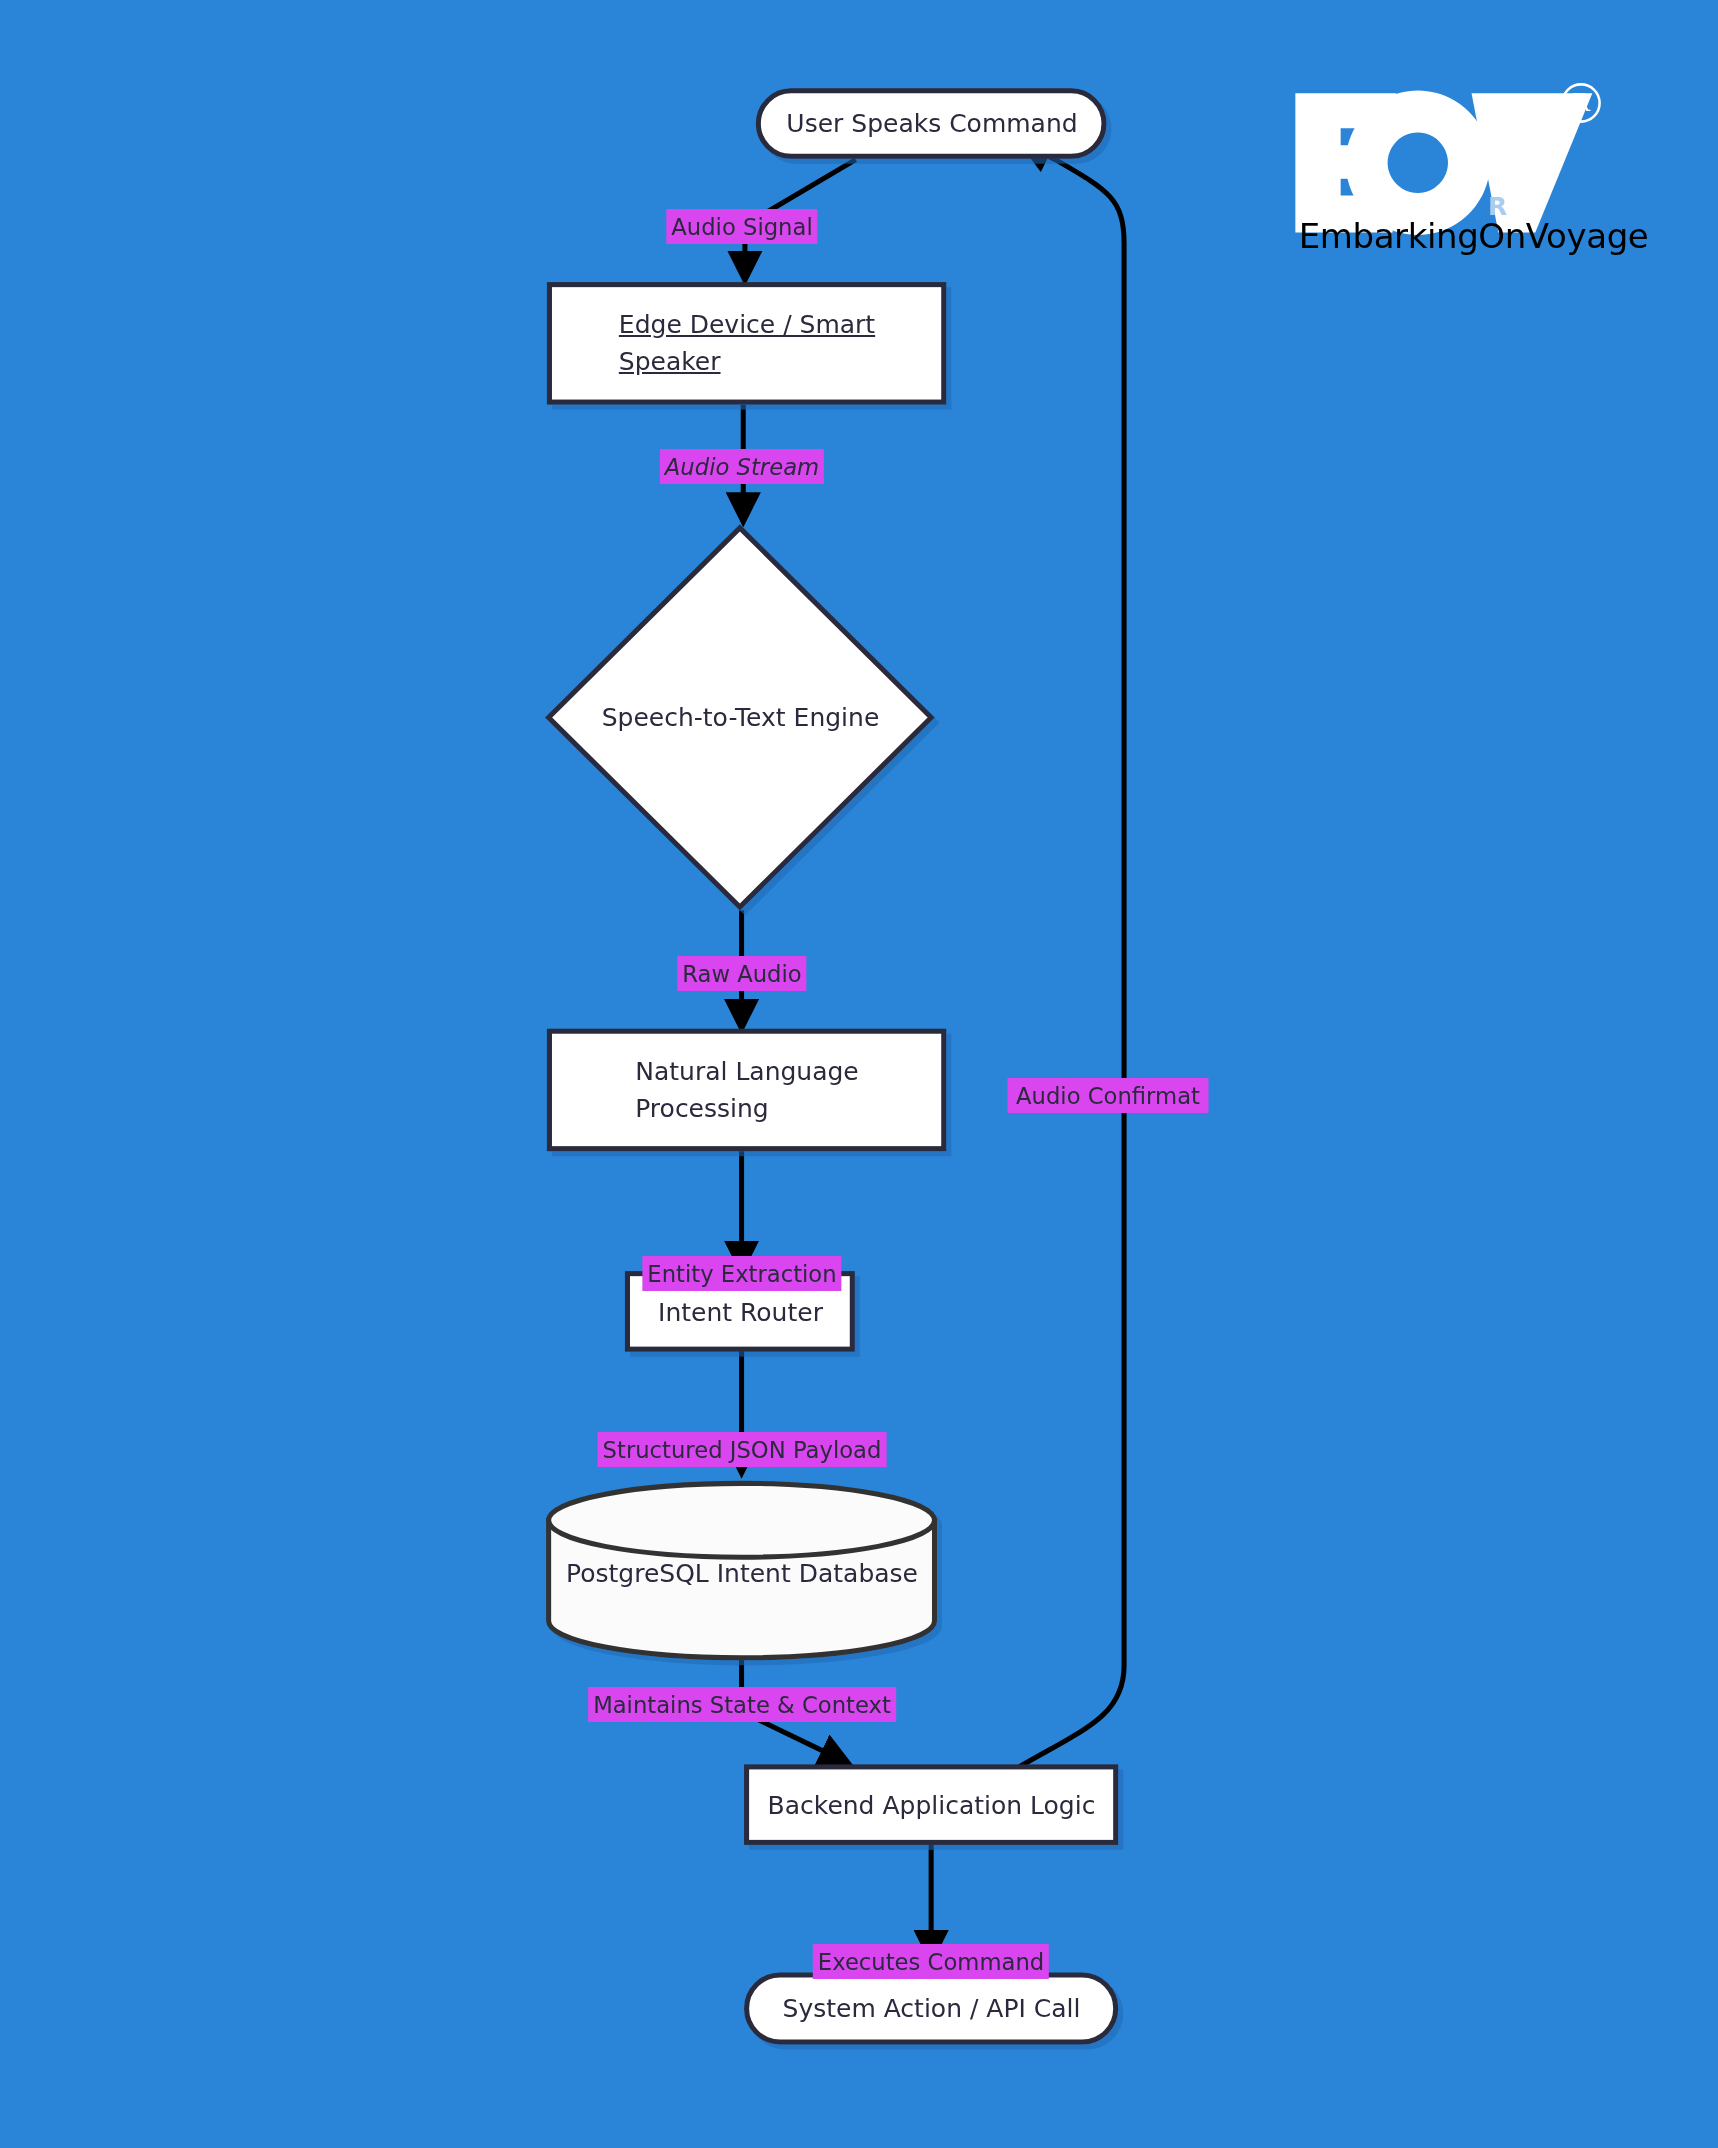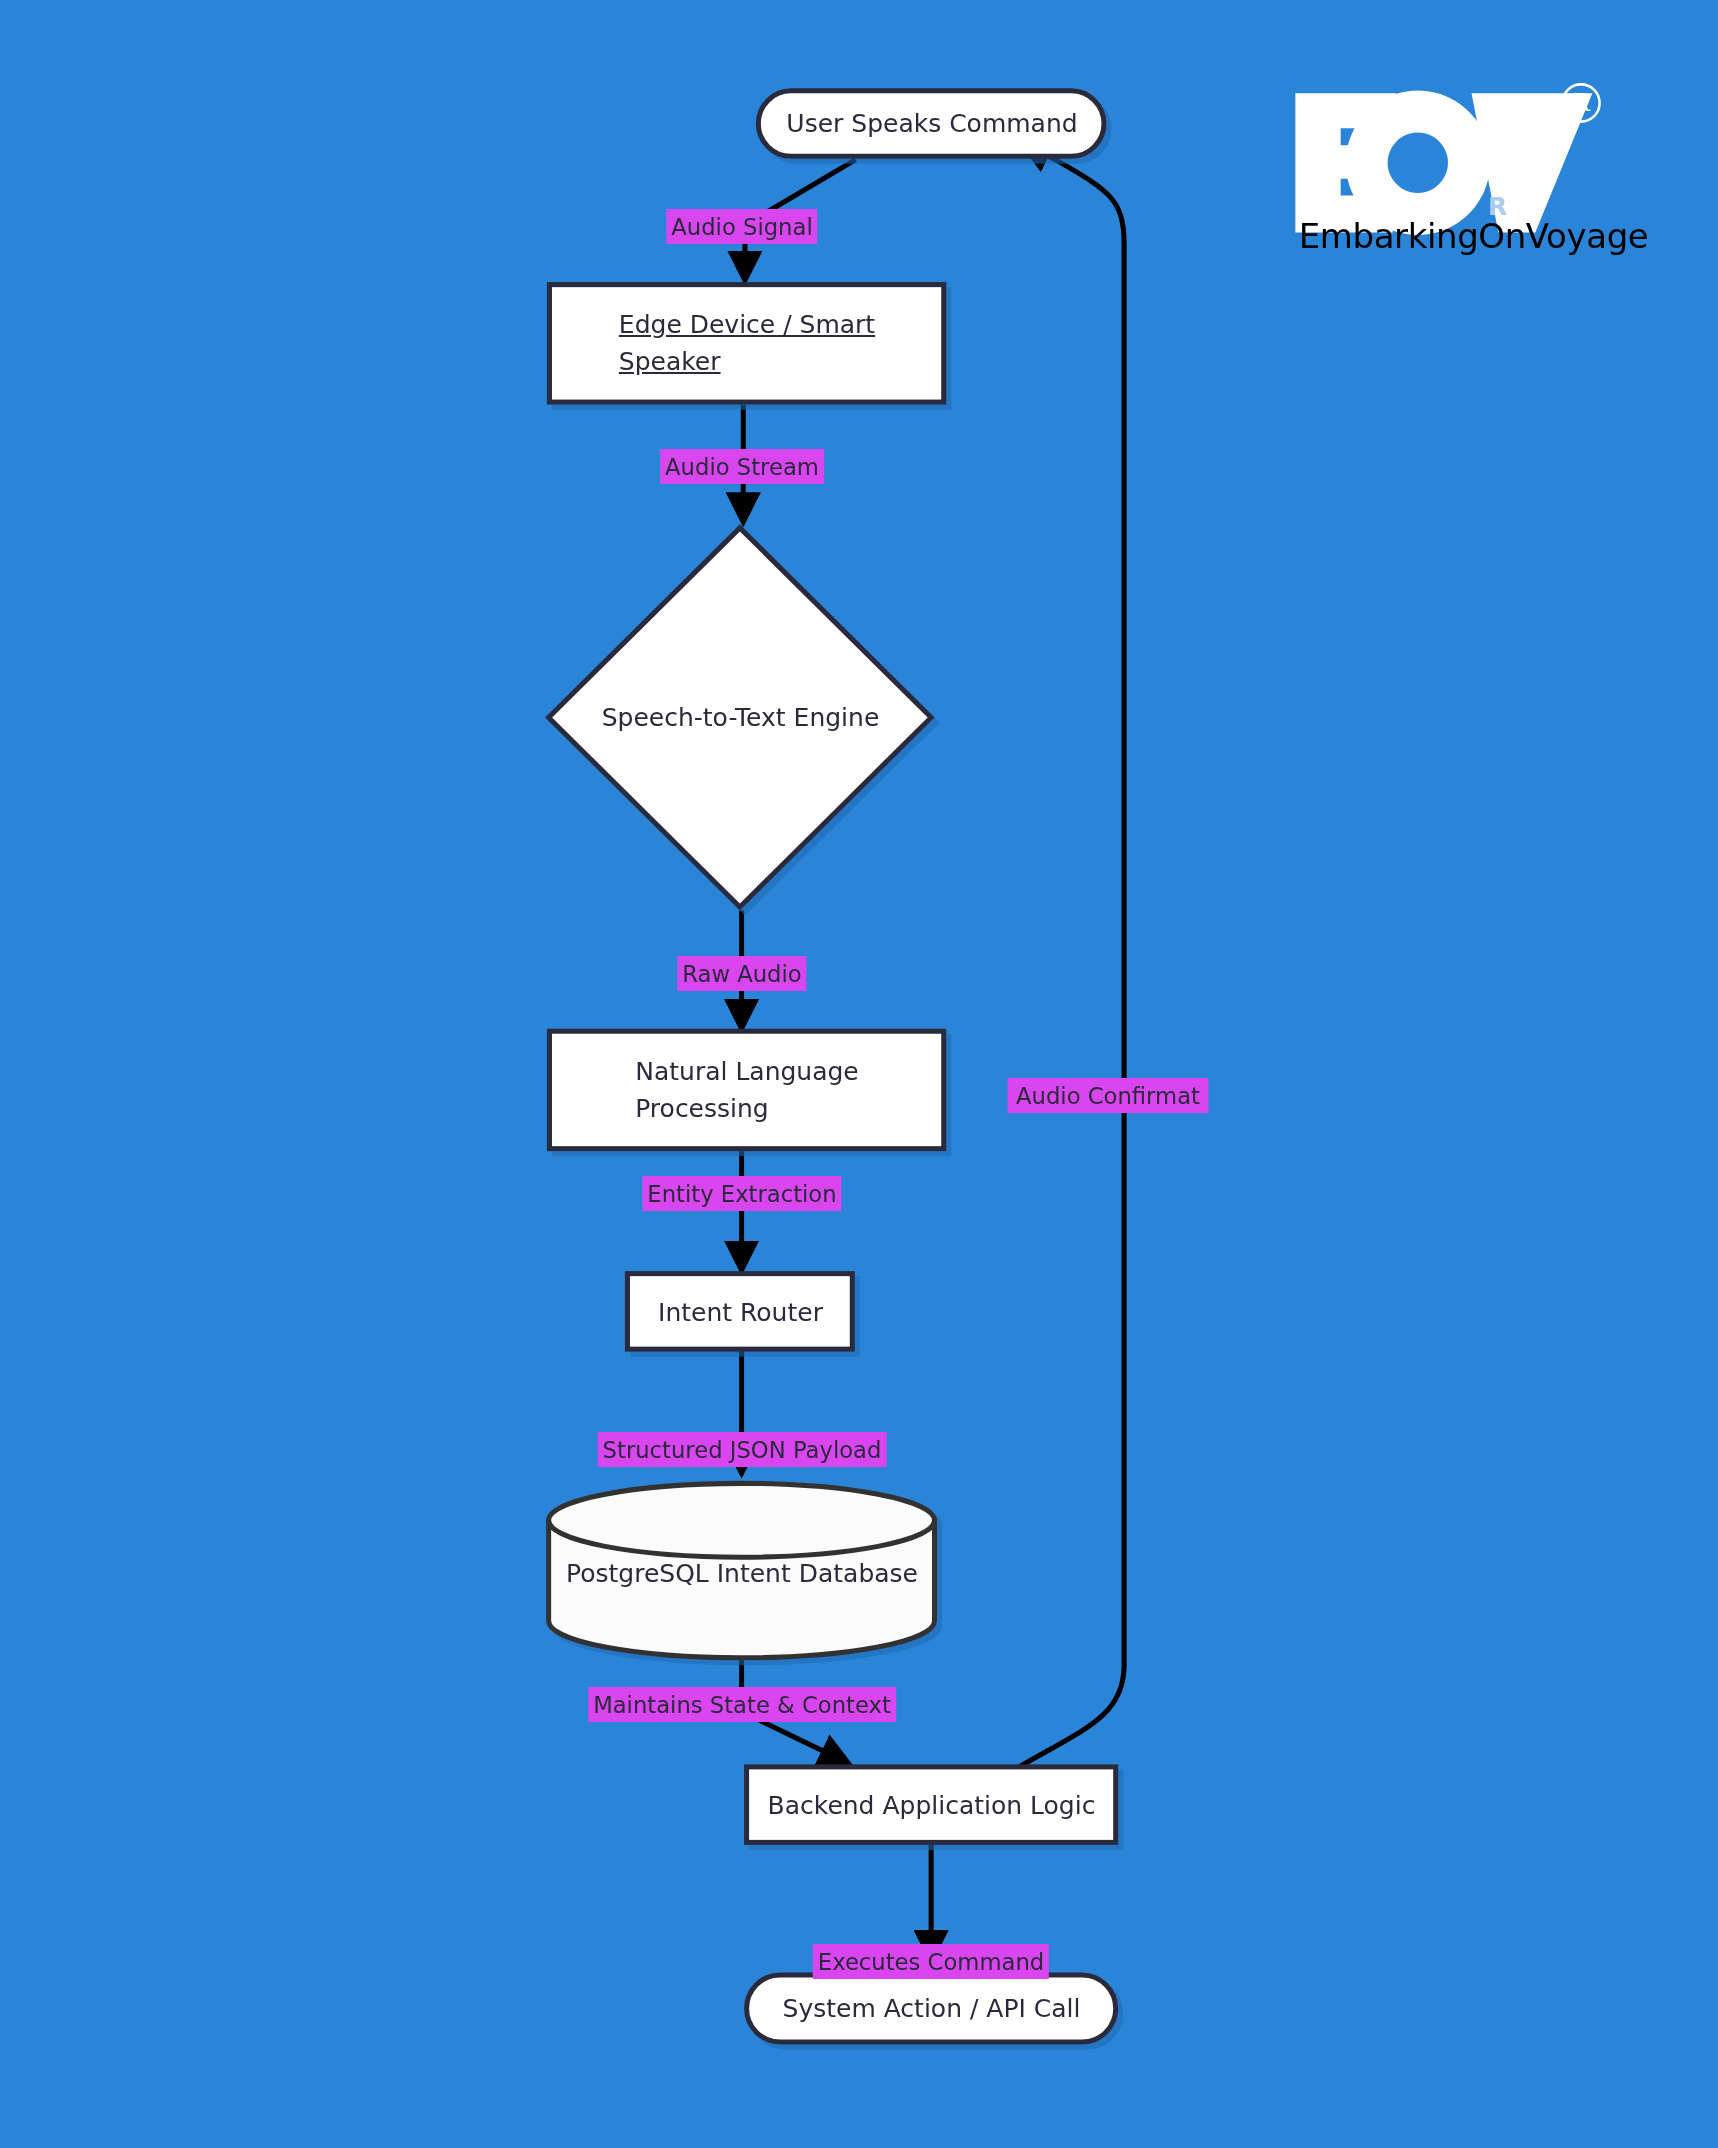--- a/index.html
+++ b/index.html
@@ -163,25 +163,25 @@
 <div class="node-text" style="left:628px; top:1274px; width:225px; height:76px;">Intent Router</div>
 
 <div class="node-text" style="left:549px; top:1544px; width:386px; height:59px;">PostgreSQL Intent Database</div>
 
 <div class="node-text" style="left:747px; top:1767px; width:369px; height:76px;">Backend Application Logic</div>
 
 <div class="node-text" style="left:747px; top:1975px; width:369px; height:67px;">System Action / API Call</div>
 
 <div class="edge-label" style="left:742px; top:209px;">Audio Signal</div>
 
-<div class="edge-label" style="left:742px; top:449px;">Audio Stream</div>
+<div class="edge-label" style="left:742px; top:449px;font-style:italic;">Audio Stream</div>
 
 <div class="edge-label" style="left:742px; top:956px;">Raw Audio</div>
 
-<div class="edge-label" style="left:742px; top:1176px;">Entity Extraction</div>
+<div class="edge-label" style="left:742px; top:1256px;">Entity Extraction</div>
 
 <div class="edge-label" style="left:742px; top:1400px;margin-top:32px;">Structured JSON Payload</div>
 
 <div class="edge-label" style="left:742px; top:1687px;">Maintains State &amp; Context</div>
 
 <div class="edge-label" style="left:931px; top:1944px;">Executes Command</div>
 
 <div class="edge-label clipped" style="left:1108px; top:1078px; width:201px;text-align:center;">Audio Confirmat</div>
 
 <div id="logo">

